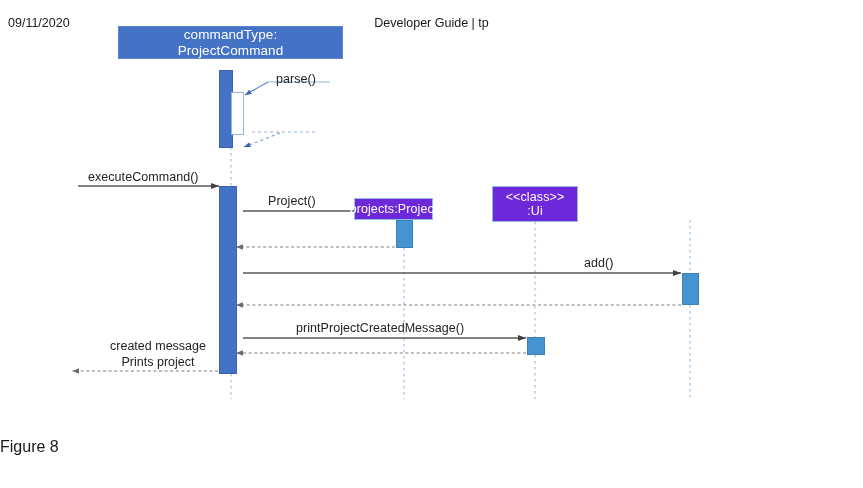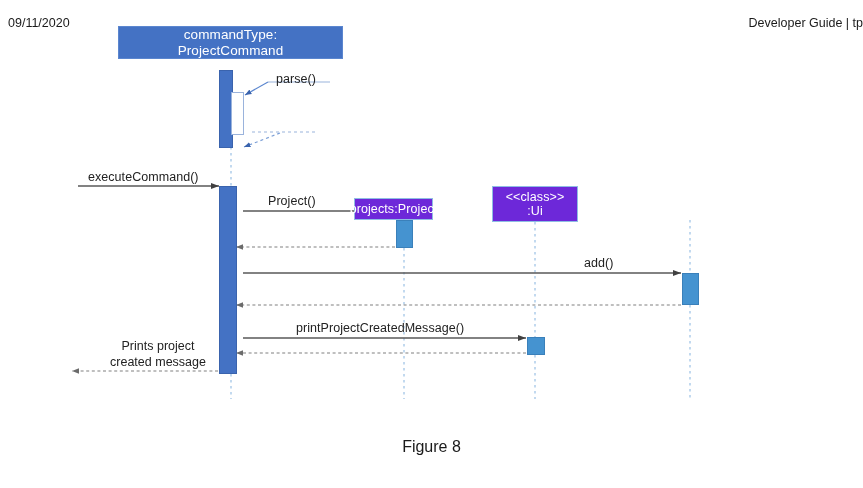--- a/index.html
+++ b/index.html
@@ -31,21 +31,21 @@
     top: 0;
     font-size: 12.5px;
     color: #1a1a1a;
     white-space: nowrap;
   }
   .hdr-title {
     position: absolute;
     left: 0;
     top: 0;
     width: 863px;
-    text-align: right;
+    text-align: center;
     font-size: 12.5px;
     color: #1a1a1a;
     white-space: nowrap;
   }
 
   
   .diagram {
     position: absolute;
     left: 0;
     top: 0;
@@ -123,21 +123,20 @@
     white-space: nowrap;
     user-select: none;
   }
 
   
   .caption {
     position: absolute;
     left: 0;
     top: 438px;
     width: 863px;
-    text-align: center;
     font-size: 16px;
     color: #1a1a1a;
   }
 </style>
 </head>
 <body>
 
 <div class="page-header">
   <div class="hdr-date">09/11/2020</div>
   <div class="hdr-title">Developer Guide | tp</div>
@@ -222,19 +221,19 @@
 
   <div class="msg" style="left:88px; top:170px;">executeCommand()</div>
 
   <div class="msg" style="left:268px; top:194px;">Project()</div>
 
   <div class="msg" style="left:584px; top:256px;">add()</div>
 
   <div class="msg" style="left:296px; top:321px;">printProjectCreatedMessage()</div>
 
   <div class="msg-2line" style="left:96px; top:339px; width:124px;">
+    <span class="box-line">created message</span>
     <span class="box-line">Prints project</span>
-    <span class="box-line">created message</span>
   </div>
 
 </div>
 
 <div class="caption">Figure 8</div>
 
 </body></html>

